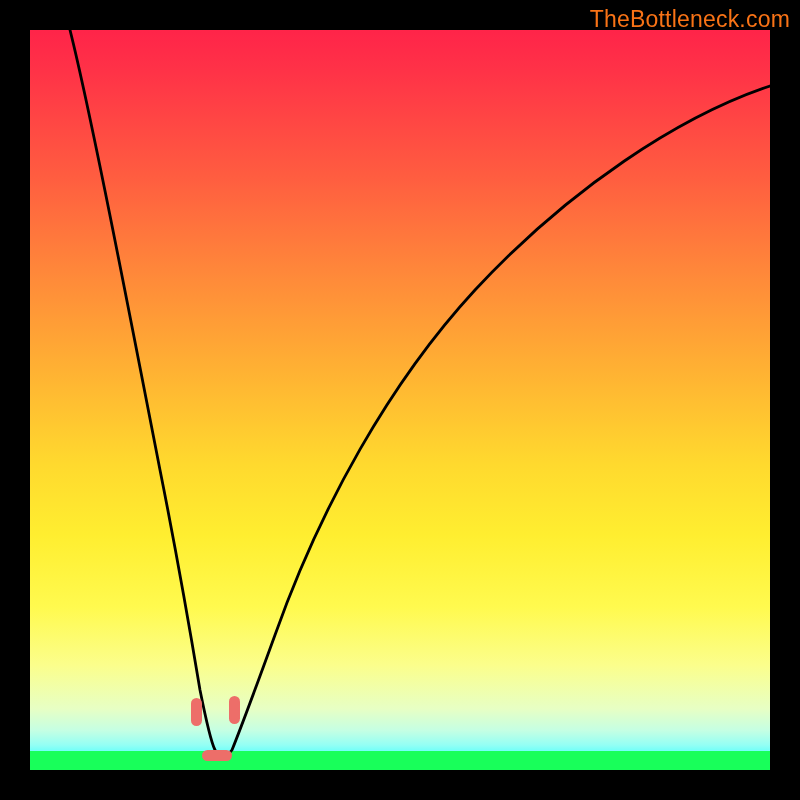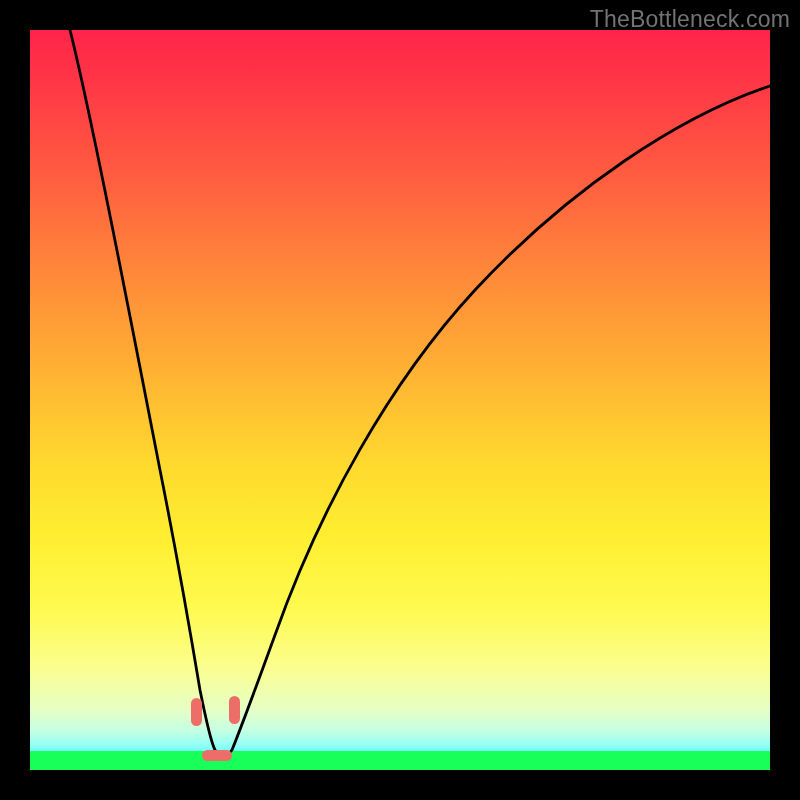--- a/index.html
+++ b/index.html
@@ -58,21 +58,21 @@
   svg.curve {
     position: absolute;
     inset: 0;
     width: 100%;
     height: 100%;
   }
   .watermark {
     position: absolute;
     top: 6px;
     right: 10px;
-    color: #737373;
+    color: #f97316;
     font-size: 23px;
     font-weight: 500;
     letter-spacing: 0.2px;
   }
 </style>
 </head>
 <body>
 
 <div class="frame">
   <div class="plot">

